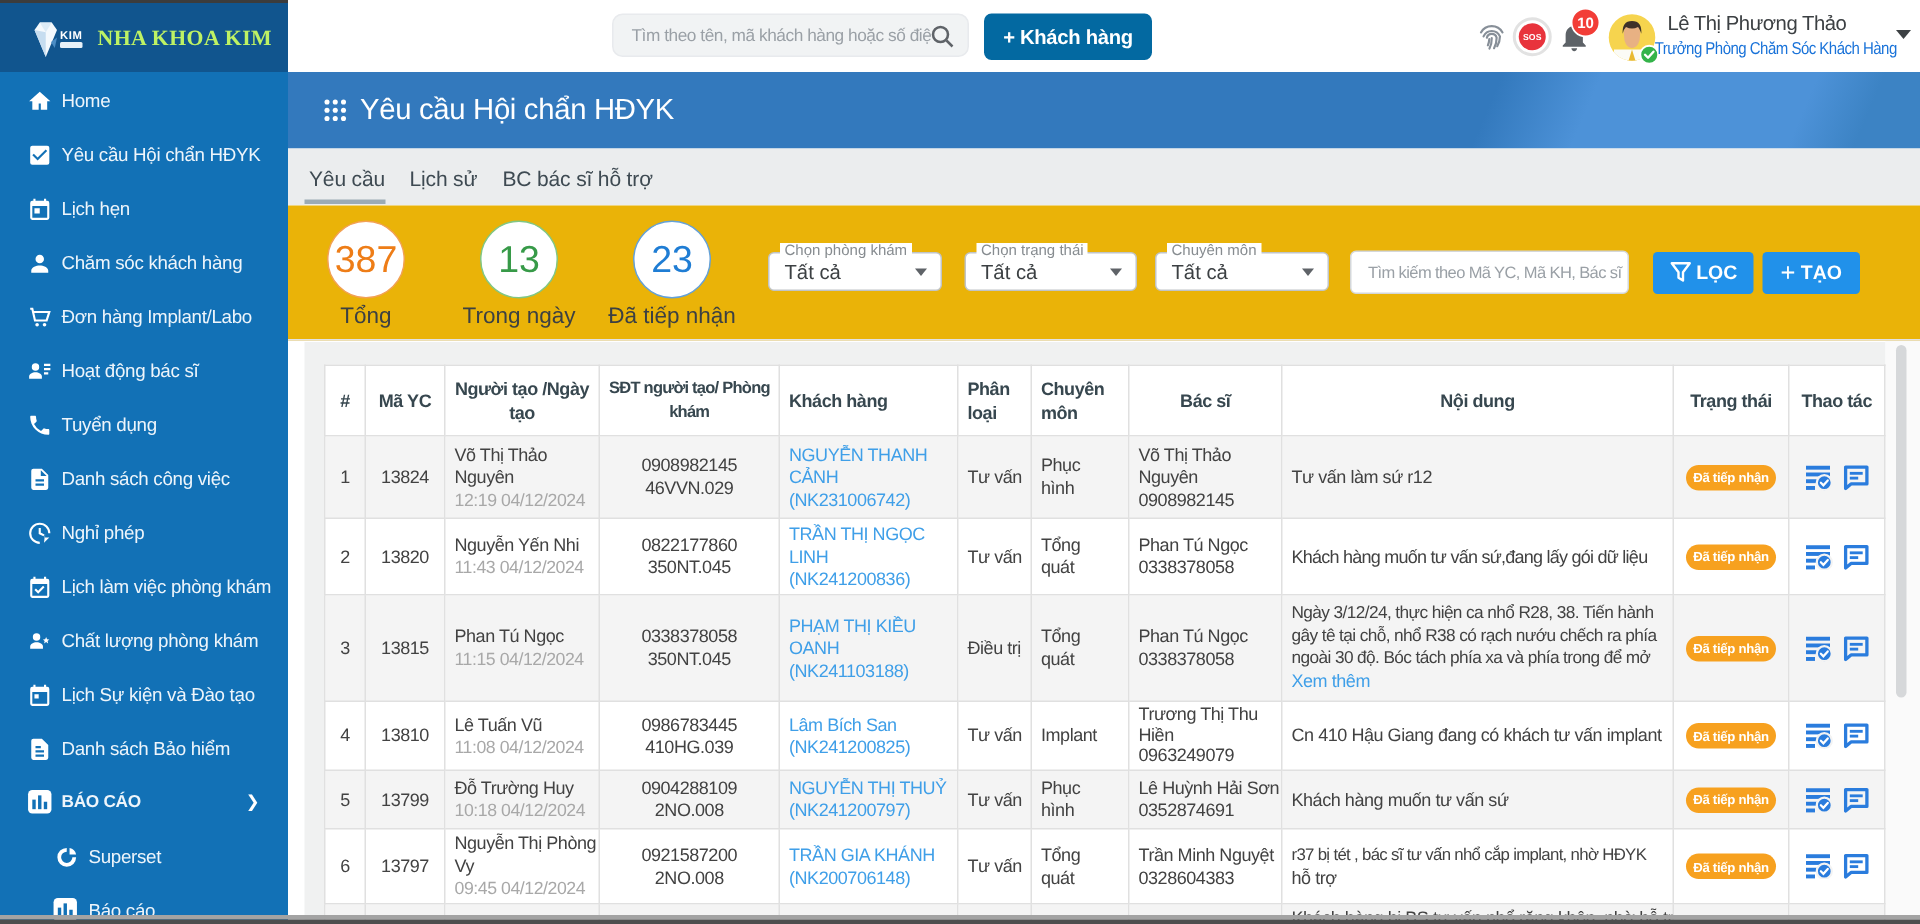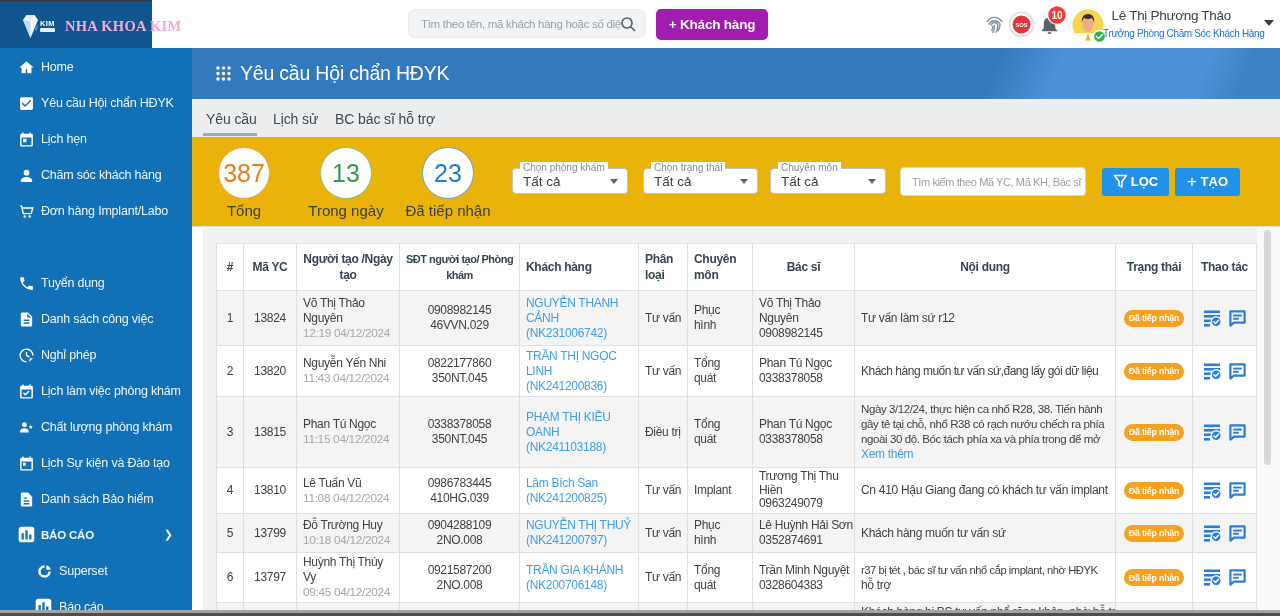--- a/index.html
+++ b/index.html
@@ -1,24 +1,24 @@
 <!DOCTYPE html>
 <html><head>
 <meta charset="utf-8">
 <style>
   * { margin:0; padding:0; box-sizing:border-box; }
   html,body { width:1280px; height:616px; overflow:hidden; font-family:"Liberation Sans", sans-serif; background:#fff; }
   .abs { position:absolute; }
   
   #topbar { position:absolute; left:0; top:0; width:1280px; height:48px; background:#fff; }
-  #logo { position:absolute; left:0; top:0; width:152px; height:48px; background:#11558e; border-top:2px solid #3c3c3c; }
-  #logoname { position:absolute; left:65px; top:16px; color:#f9a8d4; font-family:"Liberation Serif", serif; font-weight:bold; font-size:14.5px; letter-spacing:0.3px; white-space:nowrap; }
+  #logo { position:absolute; left:0; top:0; width:192px; height:48px; background:#11558e; border-top:2px solid #3c3c3c; }
+  #logoname { position:absolute; left:65px; top:16px; color:#bef264; font-family:"Liberation Serif", serif; font-weight:bold; font-size:14.5px; letter-spacing:0.3px; white-space:nowrap; }
   #search { position:absolute; left:408px; top:9px; width:238px; height:29px; background:#f1f3f4; border:1px solid #e8eaed; border-radius:7px; }
   #search span { position:absolute; left:12px; top:8px; font-size:11.5px; color:#9aa0a6; white-space:nowrap; width:200px; overflow:hidden; display:block; letter-spacing:-0.3px; }
-  #btn-kh { position:absolute; left:656px; top:9px; width:112px; height:31px; background:#a21caf; border-radius:5px; color:#fff; font-size:13.5px; font-weight:bold; text-align:center; line-height:31px; letter-spacing:-0.2px; }
+  #btn-kh { position:absolute; left:656px; top:9px; width:112px; height:31px; background:#0369a1; border-radius:5px; color:#fff; font-size:13.5px; font-weight:bold; text-align:center; line-height:31px; letter-spacing:-0.2px; }
   #uname { position:absolute; right:16px; top:8px; text-align:center; }
   #uname .n { font-size:13.5px; color:#3c4043; letter-spacing:-0.3px; }
   #uname .r { font-size:11.5px; color:#1a73d9; margin-top:4px; letter-spacing:-0.4px; transform:scaleX(0.87); transform-origin:right center; }
   
   #sidebar { position:absolute; left:0; top:48px; width:192px; height:568px; background:#1271b6; }
   .mi { position:absolute; left:0; width:192px; height:36px; color:#eef5fb; font-size:13px; }
   .mi .ic { position:absolute; left:18px; top:10px; width:17px; height:17px; }
   .mi .tx { position:absolute; left:41px; top:11px; white-space:nowrap; font-size:12.5px; letter-spacing:-0.2px; }
   
   #phead { position:absolute; left:192px; top:48px; width:1088px; height:51px;
@@ -156,20 +156,28 @@
       <span class="tx">Chăm sóc khách hàng</span>
     </div>
   <div class="mi" style="top:145px">
       <svg class="ic" viewBox="0 0 24 24">
         <path fill="none" stroke="#fff" stroke-width="2" d="M3 4h2l2.5 11h11L21 7H6"></path>
         <circle cx="9.5" cy="19" r="1.7" fill="#fff"></circle>
         <circle cx="16.5" cy="19" r="1.7" fill="#fff"></circle>
       </svg>
       <span class="tx">Đơn hàng Implant/Labo</span>
     </div>
+  <div class="mi" style="top:181px">
+      <svg class="ic" viewBox="0 0 24 24">
+        <circle cx="8" cy="8" r="3.5" fill="#fff"></circle>
+        <path fill="#fff" d="M8 13c-3 0-6 1.5-6 4v2h12v-2c0-2.5-3-4-6-4z"></path>
+        <path stroke="#fff" stroke-width="2" d="M16 6h6M16 10h6M16 14h4" fill="none"></path>
+      </svg>
+      <span class="tx">Hoạt động bác sĩ</span>
+    </div>
   <div class="mi" style="top:253px">
       <svg class="ic" viewBox="0 0 24 24">
         <path fill="#fff" d="M14 2H6a2 2 0 0 0-2 2v16a2 2 0 0 0 2 2h12a2 2 0 0 0 2-2V8zm-1 7V3.5L18.5 9zM8 12h8v2H8zm0 4h8v2H8z"></path>
       </svg>
       <span class="tx">Danh sách công việc</span>
     </div>
   <div class="mi" style="top:217px">
       <svg class="ic" viewBox="0 0 24 24">
         <path fill="#fff" d="M6.6 10.8a15 15 0 0 0 6.6 6.6l2.2-2.2c.3-.3.7-.4 1-.2 1.2.4 2.4.6 3.6.6.6 0 1 .4 1 1V20c0 .6-.4 1-1 1A17 17 0 0 1 3 4c0-.6.4-1 1-1h3.5c.6 0 1 .4 1 1 0 1.2.2 2.4.6 3.6.1.3 0 .7-.2 1z"></path>
       </svg>
@@ -510,21 +518,21 @@
           </svg><svg width="17" height="17" viewBox="0 0 17 17" style="vertical-align:middle">
             <path d="M1.4 1.4 h14.2 v11.2 h-10.6 l-3.6 3 z" fill="none" stroke="#2a7cdd" stroke-width="2.2" stroke-linejoin="round"></path>
             <rect x="4.2" y="4.6" width="8.6" height="1.9" fill="#2a7cdd"></rect>
             <rect x="4.2" y="7.8" width="5.6" height="1.9" fill="#2a7cdd"></rect>
           </svg></td>
   </tr>
   <tr style="height:49px">
     <td class="c">6</td>
         <td class="c">13797</td>
     <td>
-          <div class="ln">Huỳnh Thị Thúy</div>
+          <div class="ln">Nguyễn Thị Phòng</div>
           <div class="ln">Vy</div>
           <div class="dt">09:45 04/12/2024</div>
         </td>
     <td class="c">0921587200<br>2NO.008</td>
     <td class="lnk">
           <div class="ln">TRẦN GIA KHÁNH</div>
           <div class="ln">(NK200706148)</div>
         </td>
     <td style="white-space:nowrap">Tư vấn</td>
         <td>Tổng<br>quát</td>

